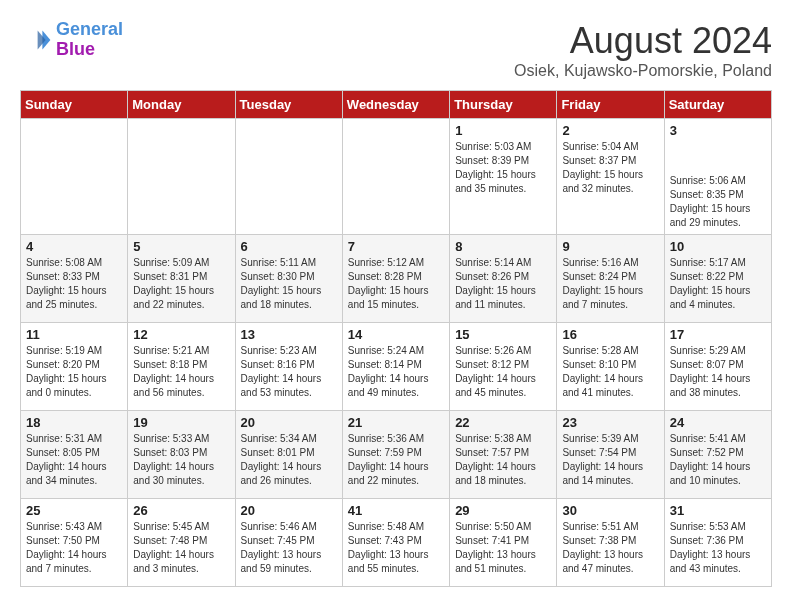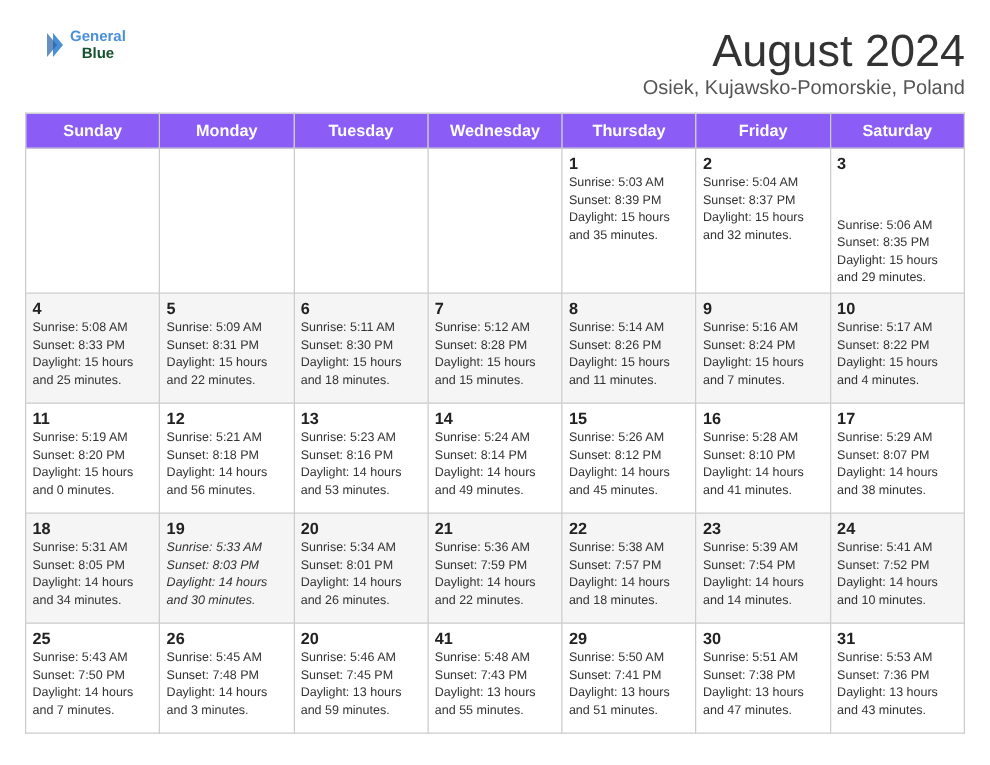--- a/index.html
+++ b/index.html
@@ -15,25 +15,24 @@
       justify-content: space-between;
       align-items: flex-start;
       margin-bottom: 10px;
     }
     .logo {
       display: flex;
       align-items: center;
       gap: 4px;
     }
     .logo-text {
-      font-size: 12px;
+      font-size: 18px;
       font-weight: bold;
       color: #1a1a8c;
       line-height: 1.1;
-      text-align: center;
     }
     .logo-text span {
       color: #4a90d9;
     }
     .logo-icon {
       width: 32px;
       height: 32px;
     }
     .title-block {
       text-align: right;
@@ -46,26 +45,26 @@
     .location {
       font-size: 16px;
       color: #555;
     }
     table {
       width: 100%;
       border-collapse: collapse;
       table-layout: fixed;
     }
     th {
-      background-color: #8b5cf6;
+      background-color: #b91c1c;
       color: #fff;
       font-size: 13px;
       font-weight: bold;
       padding: 6px 4px;
-      text-align: center;
+      text-align: left;
       border: 1px solid #ccc;
     }
     td {
       vertical-align: top;
       border: 1px solid #ccc;
       padding: 4px 5px;
       font-size: 10.5px;
       color: #222;
       height: 88px;
       background: #fff;
@@ -91,21 +90,21 @@
 <body>
 
 <div class="header">
   <div class="logo">
     <svg class="logo-icon" viewBox="0 0 40 40">
       <polygon points="28,8 38,20 28,32" fill="#4a90d9"></polygon>
       <polygon points="22,8 32,20 22,32" fill="#2a5fa0" opacity="0.7"></polygon>
     </svg>
     <div class="logo-text">
       <div><span>General</span></div>
-      <div><span style="color:#14532d">Blue</span></div>
+      <div><span style="color:#a21caf">Blue</span></div>
     </div>
   </div>
   <div class="title-block">
     <div class="month-year">August 2024</div>
     <div class="location">Osiek, Kujawsko-Pomorskie, Poland</div>
   </div>
 </div>
 
 <table>
   <thead>
@@ -252,21 +251,21 @@
       <tr>
         <td>
           <div class="day-number">18</div>
           <div class="day-info" style="white-space: pre-line;">Sunrise: 5:31 AM
 Sunset: 8:05 PM
 Daylight: 14 hours
 and 34 minutes.</div>
         </td>
         <td>
           <div class="day-number">19</div>
-          <div class="day-info" style="white-space: pre-line; font-style: italic;">Sunrise: 5:33 AM
+          <div class="day-info" style="white-space: pre-line;">Sunrise: 5:33 AM
 Sunset: 8:03 PM
 Daylight: 14 hours
 and 30 minutes.</div>
         </td>
         <td>
           <div class="day-number">20</div>
           <div class="day-info" style="white-space: pre-line;">Sunrise: 5:34 AM
 Sunset: 8:01 PM
 Daylight: 14 hours
 and 26 minutes.</div>

